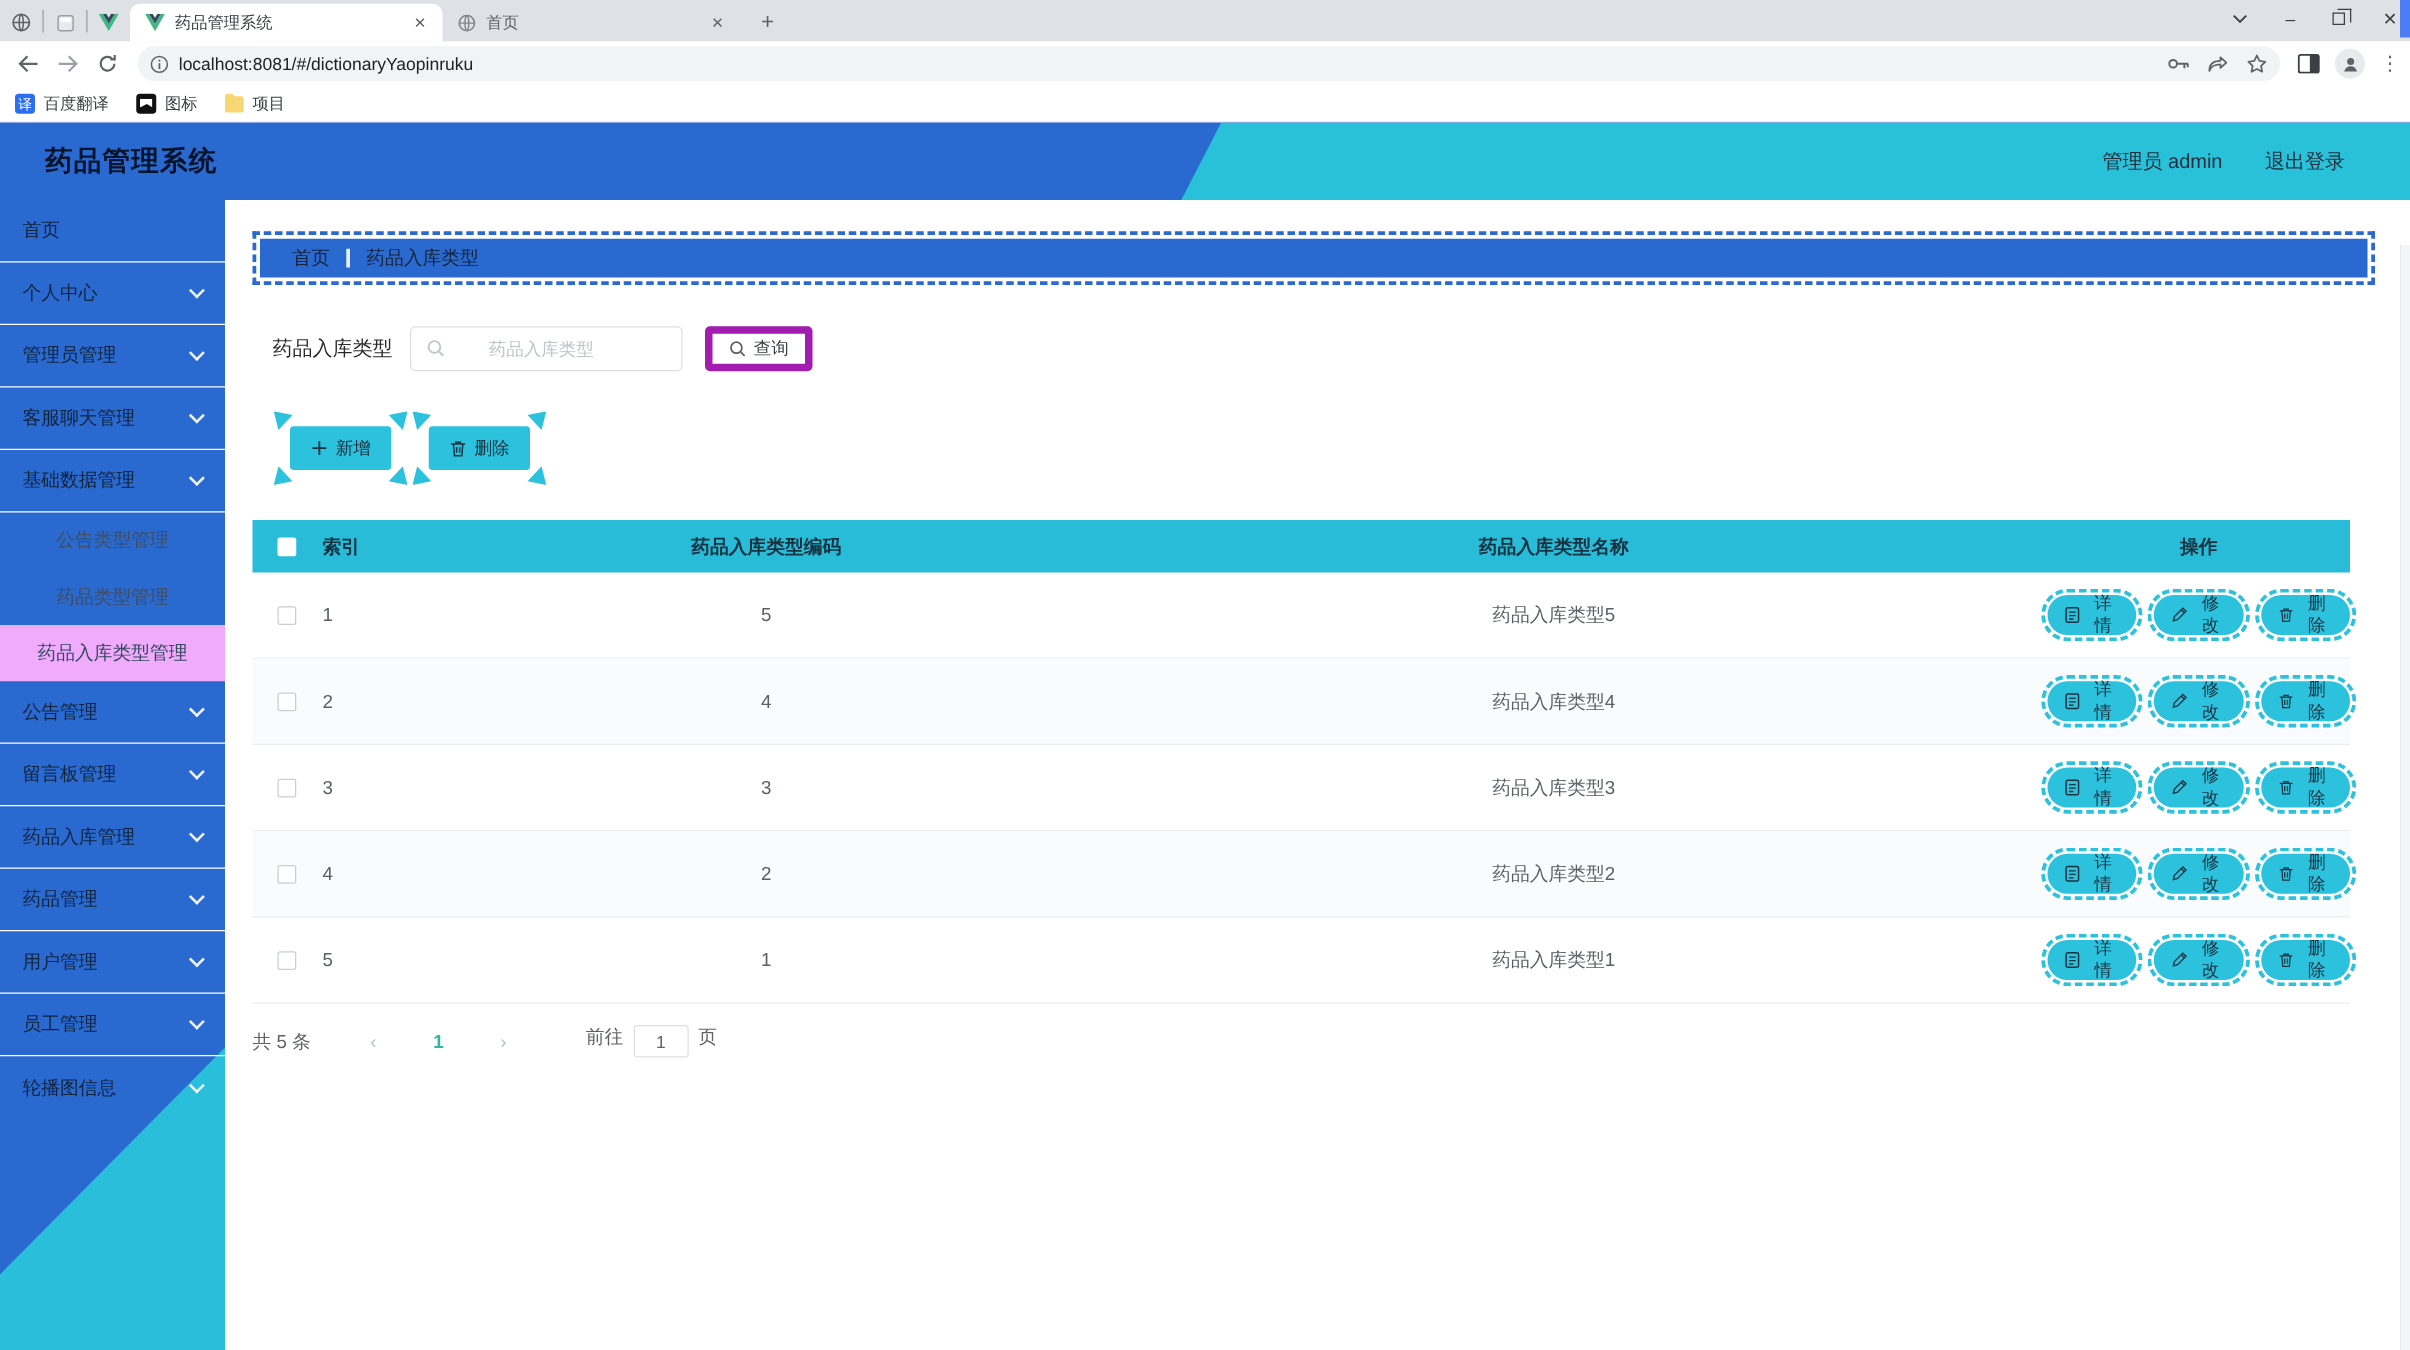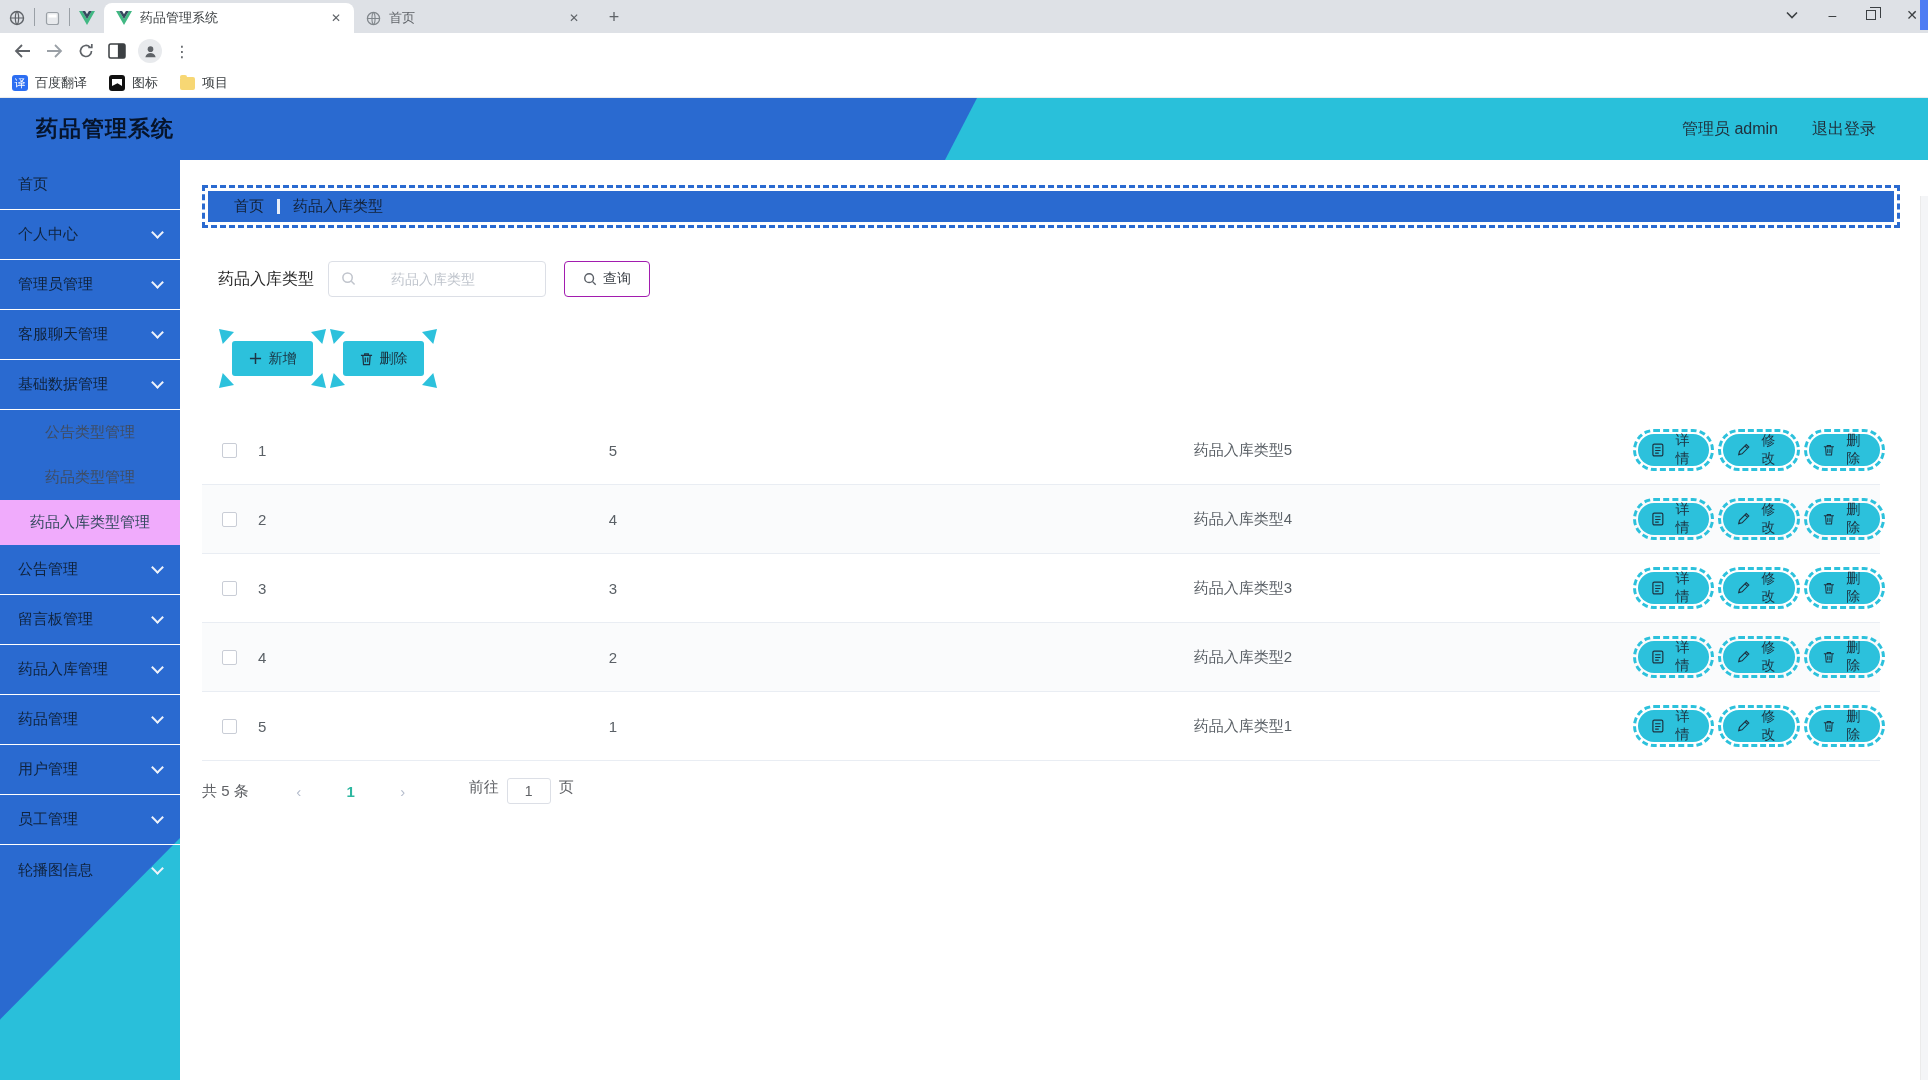--- a/index.html
+++ b/index.html
@@ -60,21 +60,21 @@
   .crumb-bar { background:#2a6ad0; height:31px; display:flex; align-items:center; padding-left:26px; font-size:15px; color:#132237; }
   .crumb-sep { width:3px; height:15px; background:#e8eef8; margin:0 13px; }
 
   
   .search-row { margin:33px 0 0 16px; display:flex; align-items:center; gap:14px; }
   .search-label { font-size:16px; color:#2b2b2b; }
   .search-input-wrap { position:relative; }
   .search-input { width:218px; height:36px; border:1px solid #dcdfe6; border-radius:4px; padding-left:62px; font-size:14px; color:#333; outline:none; }
   .search-input::placeholder { color:#bfc4cc; }
   .search-input-icon { position:absolute; left:13px; top:10px; }
-  .query-btn { height:36px; width:86px; margin-left:4px; background:#fff; border:1px solid #a21caf; border-radius:4px; display:flex; align-items:center; justify-content:center; gap:6px; font-size:14px; color:#3a3f45; cursor:pointer; }
+  .query-btn { height:36px; width:86px; margin-left:4px; background:#fff; border:6px solid #a21caf; border-radius:4px; display:flex; align-items:center; justify-content:center; gap:6px; font-size:14px; color:#3a3f45; cursor:pointer; }
 
   
   .btns-row { margin:44px 0 0 30px; display:flex; gap:30px; }
   .deco-btn { position:relative; width:81px; height:35px; background:#2cc1dc; border:none; border-radius:3px; display:flex; align-items:center; justify-content:center; gap:7px; font-size:14px; color:#19303e; cursor:pointer; }
   .tri { position:absolute; width:15px; height:15px; background:#2cc1dc; }
   .tri.tl { top:-12px; left:-13px; clip-path:polygon(0 0,100% 20%,25% 100%); }
   .tri.tr { top:-12px; right:-13px; clip-path:polygon(100% 0,0 20%,75% 100%); }
   .tri.bl { bottom:-12px; left:-13px; clip-path:polygon(0 100%,100% 80%,25% 0); }
   .tri.br { bottom:-12px; right:-13px; clip-path:polygon(100% 100%,0 80%,75% 0); }
 
@@ -166,20 +166,40 @@
   <div class="nav-btn">
     <svg width="17" height="14" viewBox="0 0 17 14">
         <path d="M9 1l6 6-6 6M15 7H1" fill="none" stroke="#9aa0a6" stroke-width="1.8"></path>
       </svg>
   </div>
   <div class="nav-btn">
     <svg width="16" height="16" viewBox="0 0 16 16">
         <path d="M13.5 8a5.5 5.5 0 1 1-1.6-3.9" fill="none" stroke="#5f6368" stroke-width="1.7"></path>
         <path d="M13.8 1v3.5h-3.5" fill="none" stroke="#5f6368" stroke-width="1.7"></path>
       </svg>
+  </div>
+  <div class="url-pill">
+    <svg width="15" height="15" viewBox="0 0 16 16">
+        <circle cx="8" cy="8" r="6.8" fill="none" stroke="#5f6368" stroke-width="1.3"></circle>
+        <rect x="7.3" y="7" width="1.5" height="5" fill="#5f6368"></rect>
+        <rect x="7.3" y="4" width="1.5" height="1.6" fill="#5f6368"></rect>
+      </svg>
+    <span class="url-text">localhost:8081/#/dictionaryYaopinruku</span>
+    <div class="pill-icons">
+      <svg width="18" height="12" viewBox="0 0 20 12">
+          <circle cx="5" cy="6" r="3.4" fill="none" stroke="#5f6368" stroke-width="1.7"></circle>
+          <path d="M8.5 6h10M15 6v4M18 6v3" fill="none" stroke="#5f6368" stroke-width="1.7"></path>
+        </svg>
+      <svg width="17" height="15" viewBox="0 0 18 16">
+          <path d="M11 2l5 4.5L11 11V8C5 8 3 10 1.5 13.5 1.5 8 5 5 11 5z" fill="none" stroke="#5f6368" stroke-width="1.5" stroke-linejoin="round"></path>
+        </svg>
+      <svg width="17" height="16" viewBox="0 0 18 17">
+          <path d="M9 1.5l2.2 4.6 5 .7-3.6 3.5.9 5-4.5-2.4-4.5 2.4.9-5L1.8 6.8l5-.7z" fill="none" stroke="#5f6368" stroke-width="1.5" stroke-linejoin="round"></path>
+        </svg>
+    </div>
   </div>
   <div class="right-icons">
     <svg width="18" height="16" viewBox="0 0 20 18">
         <rect x="1" y="1" width="18" height="16" rx="2" fill="none" stroke="#3c4043" stroke-width="1.7"></rect>
         <rect x="11" y="1" width="8" height="16" fill="#3c4043"></rect>
       </svg>
     <div class="avatar-circle">
       <svg width="15" height="15" viewBox="0 0 16 16">
           <circle cx="8" cy="5.5" r="3" fill="#5f6368"></circle>
           <path d="M2.5 14c.8-3 3-4.5 5.5-4.5s4.7 1.5 5.5 4.5z" fill="#5f6368"></path>
@@ -324,20 +344,27 @@
             <span class="tri bl"></span>
             <span class="tri br"></span>
         <svg width="13" height="14" viewBox="0 0 14 15">
               <path d="M1 3.5h12M5 3.5V2h4v1.5M3 3.5l.8 10h6.4l.8-10M5.7 6v5M8.3 6v5" fill="none" stroke="#1d3444" stroke-width="1.3"></path>
             </svg>
         <span>删除</span>
       </button>
     </div>
 
     <div class="table">
+      <div class="t-head">
+        <span class="checkbox"></span>
+        <span>索引</span>
+        <span class="cell-center">药品入库类型编码</span>
+        <span class="cell-center">药品入库类型名称</span>
+        <span class="cell-center">操作</span>
+      </div>
 
       <div class="t-row">
         <span class="checkbox"></span>
         <span>1</span>
         <span class="cell-center">5</span>
         <span class="cell-center">药品入库类型5</span>
         <span class="row-actions">
           <button class="pill-btn">
                 <svg width="13" height="14" viewBox="0 0 13 15">
                   <rect x="1" y="1" width="11" height="13" rx="1.5" fill="none" stroke="#1c3240" stroke-width="1.3"></rect>

